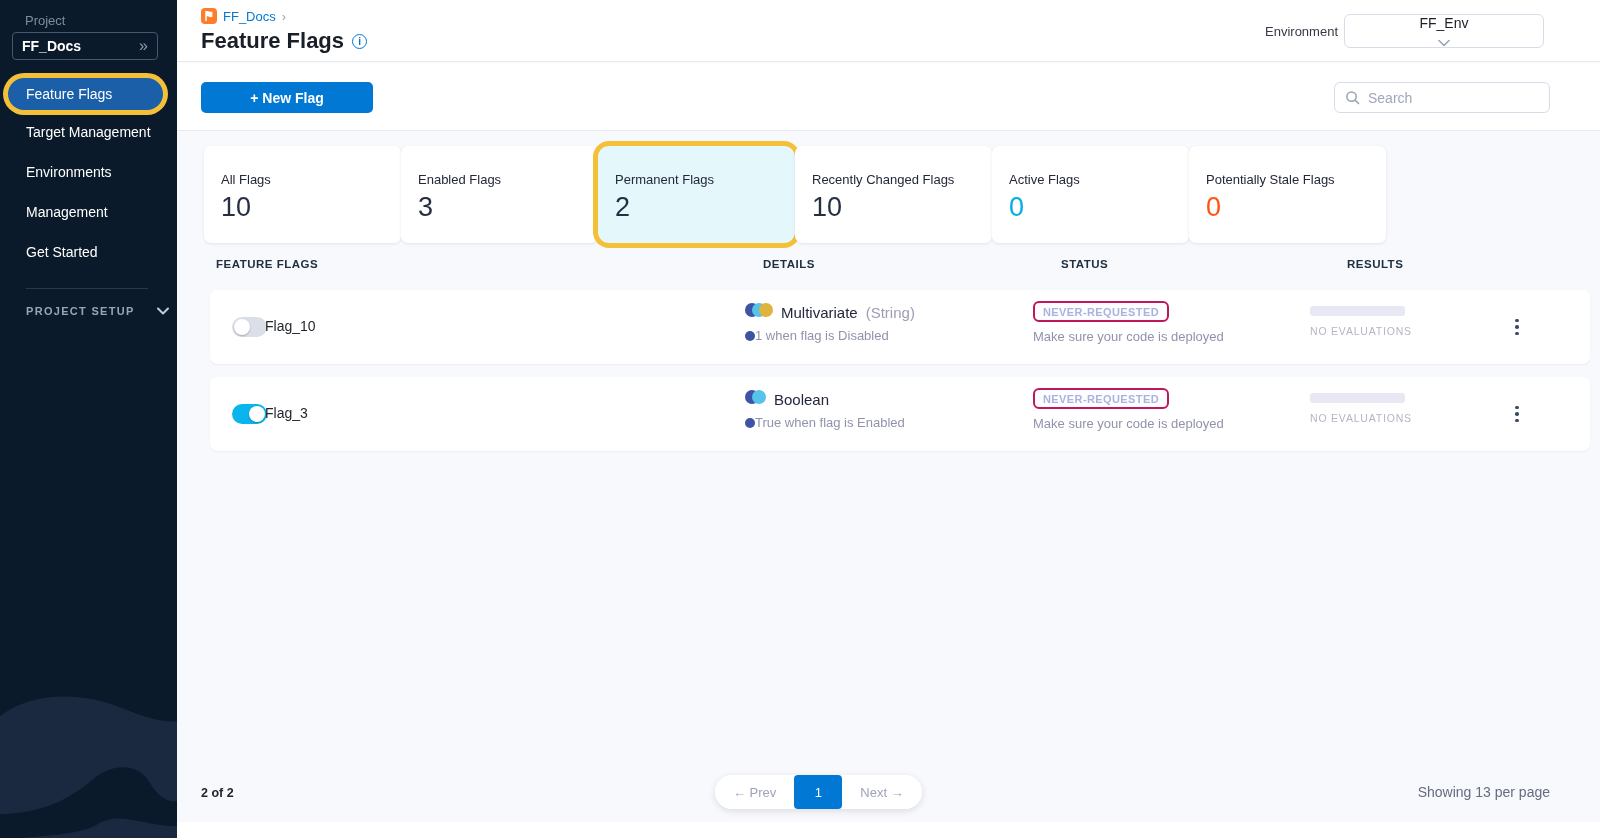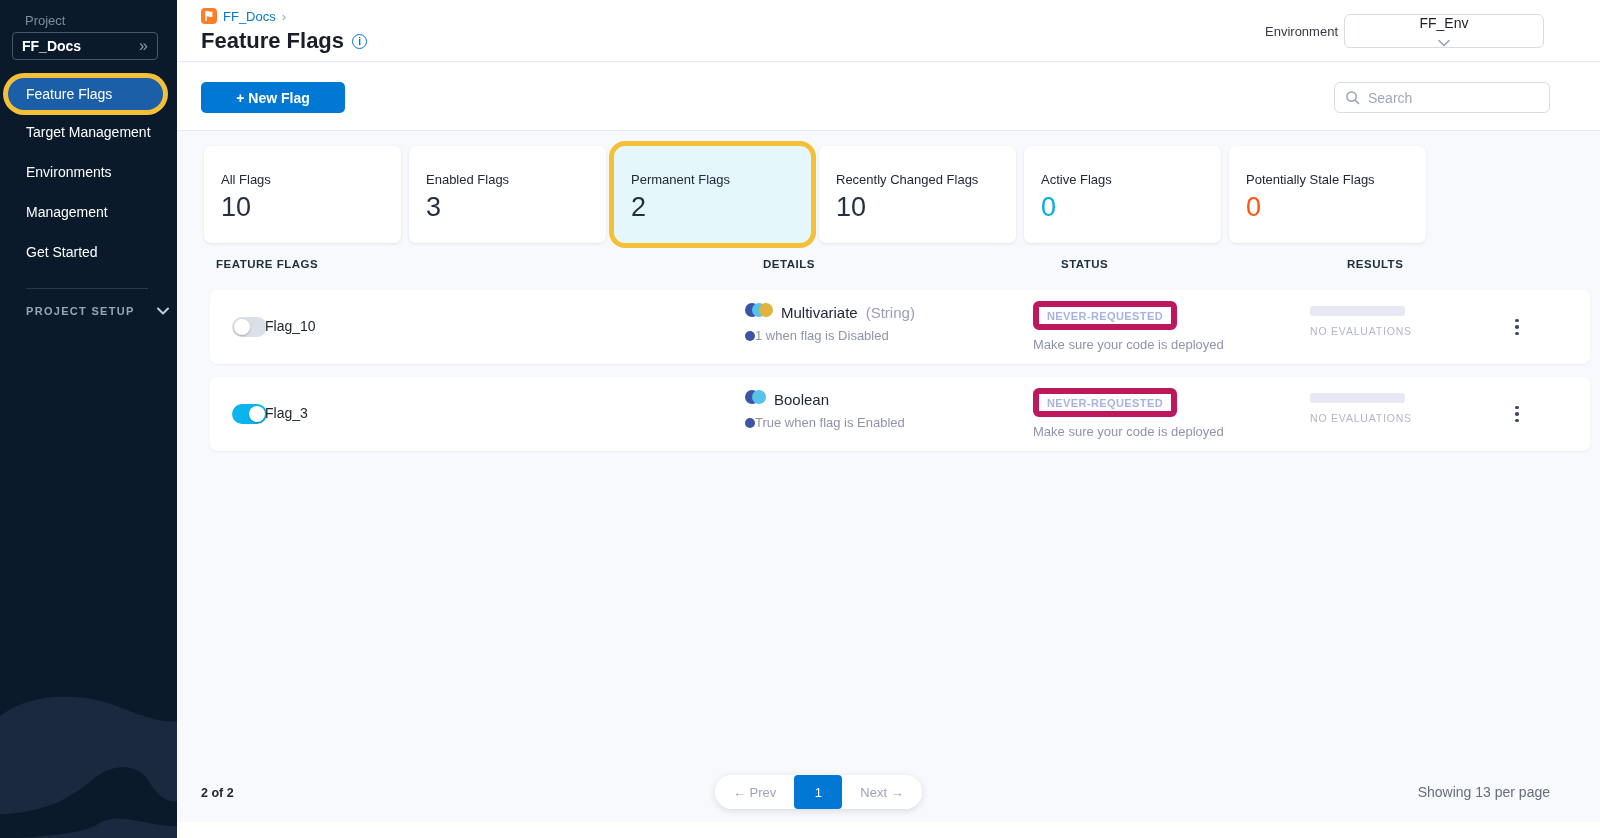--- a/index.html
+++ b/index.html
@@ -45,32 +45,32 @@
     font-weight:bold; cursor:pointer; }
   .env-wrap { position:absolute; right:56px; top:14px; display:flex; align-items:center; gap:6px; }
   .env-label { font-size:13px; color:#383946; }
   .env-select { width:200px; height:34px; border:1px solid #d9dce8; border-radius:6px;
     background:#fff; display:flex; align-items:center; justify-content:space-between;
     padding:0 12px; cursor:pointer;flex-direction:column; }
   .env-value { font-size:14px; color:#1c1f28; font-weight:500; }
 
   .toolbar { position:absolute; top:63px; left:0; right:0; height:68px; background:#fff;
     border-bottom:1px solid #e7eaf1; }
-  .new-flag-btn { position:absolute; left:24px; top:19px; width:144px; height:31px;
+  .new-flag-btn { position:absolute; left:24px; top:19px; width:172px; height:31px;
     background:#0278d5; color:#fff; border:none; border-radius:5px; font-size:14px;
     font-weight:bold; cursor:pointer; font-family:inherit; }
   .search-box { position:absolute; left:1157px; top:19px; width:216px; height:31px;
     border:1px solid #d9dce8; border-radius:6px; background:#fff; display:flex;
     align-items:center; padding:0 10px; gap:8px; }
   .search-box input { border:none; outline:none; font-size:14px; color:#394056;
     width:160px; font-family:inherit; background:transparent; }
   .search-box input::placeholder { color:#a0a7ba; }
 
   
-  .cards { position:absolute; left:27px; top:146px; display:flex; gap:8px; }
+  .cards { position:absolute; left:27px; top:146px; display:flex; gap:0; }
   .card { width:197px; height:97px; background:#fff; border-radius:7px;
     box-shadow:0 1px 3px rgba(40,41,61,.10); padding:26px 0 0 17px; cursor:pointer; }
   .card.highlight { background:#e4f7fb; border-radius:11px;
     box-shadow:0 0 0 5px #f3c037; }
   .card-label { font-size:13px; color:#23283a; }
   .card-value { font-size:27px; color:#243041; margin-top:5px; }
 
   
   .col-head { position:absolute; font-size:11.5px; font-weight:bold; color:#20303f;
     letter-spacing:.5px; top:258px; }
@@ -89,21 +89,21 @@
   .vcircle { width:14px; height:14px; border-radius:50%; display:inline-block; }
   .vc-navy { background:#3d53a4; }
   .vc-cyan { background:#55c3ea; margin-left:-7px; }
   .vc-gold { background:#e0b23e; margin-left:-7px; }
   .type-label { font-size:15px; color:#22273b; font-weight:500; }
   .type-suffix { font-size:15px; color:#9d9eb5; }
   .rule-line { display:flex; align-items:center; margin-top:7px; }
   .rule-dot { width:10px; height:10px; border-radius:50%; background:#3d53a4; }
   .rule-text { font-size:13px; color:#9093ab; }
   .status-col { position:absolute; left:823px; top:11px; }
-  .status-badge { display:inline-block; border:6px solid #be185d; border-radius:6px;
+  .status-badge { display:inline-block; border:2px solid #be185d; border-radius:6px;
     padding:3px 8px 2px; font-size:11px; font-weight:bold; letter-spacing:.4px;
     color:#a9b4dd; background:#fdfdff; }
   .status-text { font-size:13px; color:#9093ab; margin-top:7px; }
   .results-col { position:absolute; left:1100px; top:16px; }
   .results-bar { width:95px; height:10px; background:#e8e8f4; border-radius:3px; }
   .results-text { font-size:10.5px; color:#b4b5c7; letter-spacing:.8px; margin-top:9px; }
   .kebab { position:absolute; left:1297px; top:24px; width:20px; height:26px;
     display:flex; flex-direction:column; align-items:center; justify-content:center;
     gap:3px; cursor:pointer; }
   .kebab i { width:3.5px; height:3.5px; border-radius:50%; background:#3c4a63; }

